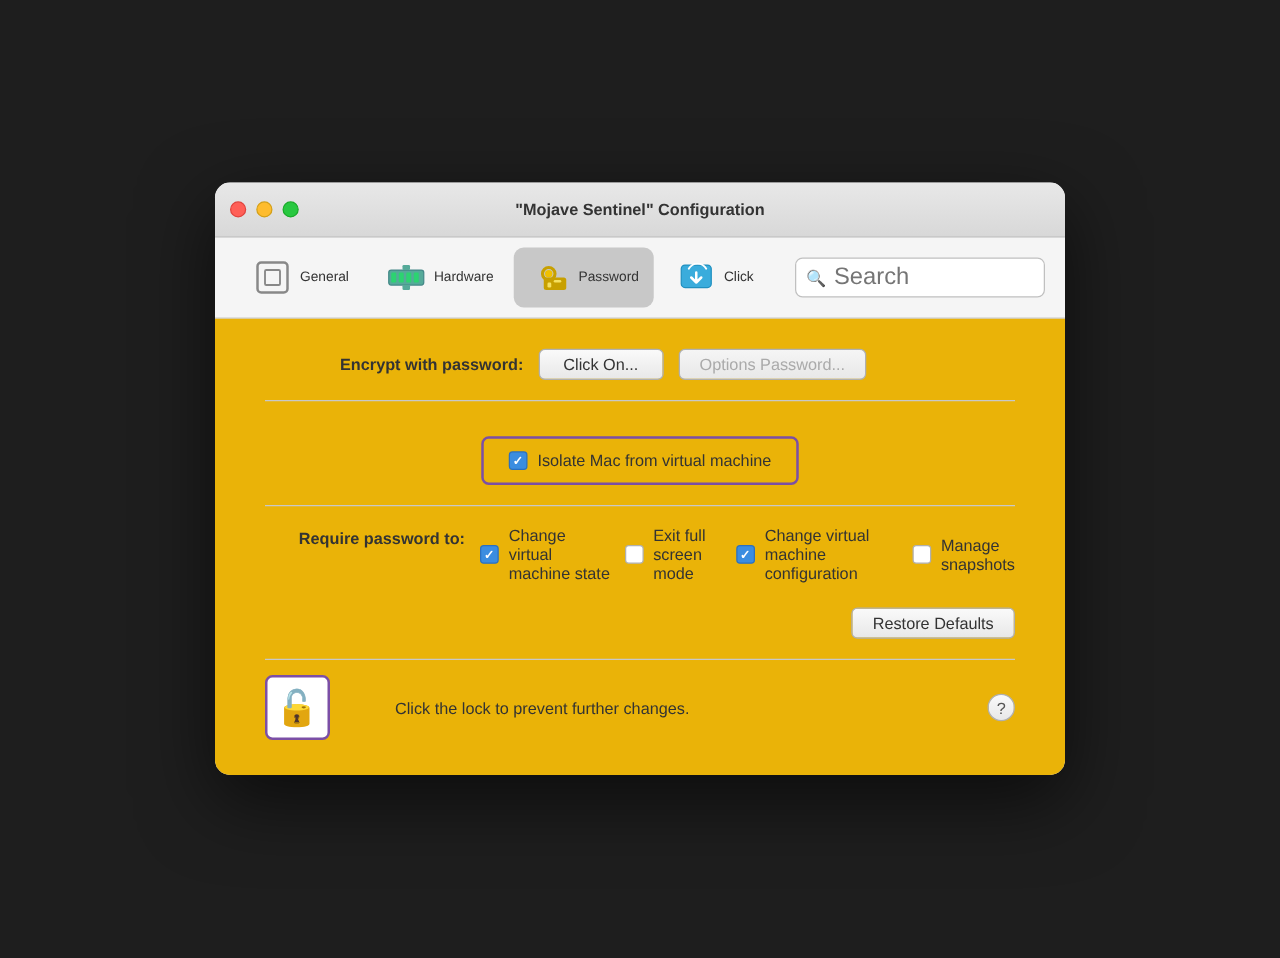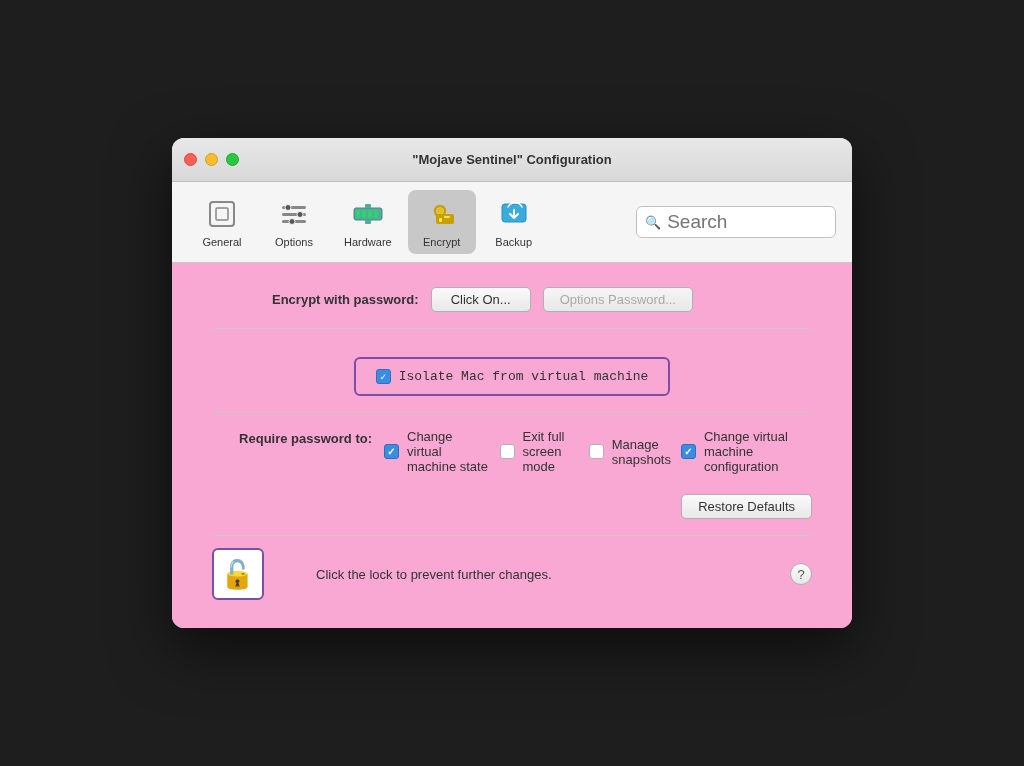--- a/index.html
+++ b/index.html
@@ -72,21 +72,21 @@
     }
 
     .toolbar-items {
       display: flex;
       gap: 4px;
       flex: 1;
     }
 
     .toolbar-item {
       display: flex;
-      flex-direction: column;
+      flex-direction: row;
       align-items: center;
       padding: 6px 12px;
       border-radius: 8px;
       cursor: pointer;
       gap: 4px;
       min-width: 68px;
     }
 
     .toolbar-item.active {
       background: #c8c8c8;
@@ -131,21 +131,21 @@
       outline: none;
       font-size: 19px;
       color: #0f766e;
       background: transparent;
       width: 100%;
     }
 
     
     .content {
       padding: 24px 40px;
-      background: #f9a8d4;
+      background: #eab308;
     }
 
     
     .encrypt-row {
       display: flex;
       align-items: center;
       gap: 12px;
       margin-bottom: 16px;
       padding-bottom: 16px;
       border-bottom: 1px solid #c8c8c8;
@@ -184,21 +184,20 @@
       justify-content: center;
     }
 
     .isolate-box {
       border: 2px solid #7b4fa6;
       border-radius: 6px;
       padding: 10px 20px;
       display: flex;
       align-items: center;
       gap: 8px;
-      font-family: Liberation Mono, monospace;
     }
 
     
     .require-section {
       margin-bottom: 20px;
     }
 
     .require-row {
       display: flex;
       align-items: flex-start;
@@ -329,33 +328,20 @@
       <div class="toolbar-item">
         <div class="toolbar-item-icon">
           <svg width="32" height="32" viewBox="0 0 32 32">
             <rect x="4" y="4" width="24" height="24" rx="3" fill="none" stroke="#888" stroke-width="2"></rect>
             <rect x="10" y="10" width="12" height="12" rx="1" fill="none" stroke="#888" stroke-width="1.5"></rect>
           </svg>
         </div>
         <span class="toolbar-item-label">General</span>
       </div>
 
-      <div class="toolbar-item">
-        <div class="toolbar-item-icon">
-          <svg width="32" height="32" viewBox="0 0 32 32">
-            <rect x="4" y="8" width="24" height="3" rx="1.5" fill="#888"></rect>
-            <rect x="4" y="15" width="24" height="3" rx="1.5" fill="#888"></rect>
-            <rect x="4" y="22" width="24" height="3" rx="1.5" fill="#888"></rect>
-            <circle cx="10" cy="9.5" r="3" fill="#555" stroke="#f5f5f5" stroke-width="1"></circle>
-            <circle cx="22" cy="16.5" r="3" fill="#555" stroke="#f5f5f5" stroke-width="1"></circle>
-            <circle cx="14" cy="23.5" r="3" fill="#555" stroke="#f5f5f5" stroke-width="1"></circle>
-          </svg>
-        </div>
-        <span class="toolbar-item-label">Options</span>
-      </div>
 
       <div class="toolbar-item">
         <div class="toolbar-item-icon">
           <svg width="32" height="32" viewBox="0 0 32 32">
             <rect x="2" y="10" width="28" height="12" rx="2" fill="#5a9" stroke="#488" stroke-width="1"></rect>
             <rect x="4" y="12" width="4" height="8" rx="1" fill="#2d6" opacity="0.8"></rect>
             <rect x="10" y="12" width="4" height="8" rx="1" fill="#2d6" opacity="0.8"></rect>
             <rect x="16" y="12" width="4" height="8" rx="1" fill="#2d6" opacity="0.8"></rect>
             <rect x="22" y="12" width="4" height="8" rx="1" fill="#2d6" opacity="0.8"></rect>
             <rect x="13" y="6" width="6" height="4" rx="1" fill="#5a9"></rect>
@@ -368,32 +354,32 @@
       <div class="toolbar-item active">
         <div class="toolbar-item-icon">
           <svg width="32" height="32" viewBox="0 0 32 32">
             <ellipse cx="14" cy="13" rx="5" ry="5" fill="none" stroke="#c8a000" stroke-width="2.5"></ellipse>
             <circle cx="14" cy="13" r="3" fill="#f0c000"></circle>
             <rect x="10" y="16" width="18" height="10" rx="2" fill="#c8a000"></rect>
             <rect x="13" y="20" width="3" height="4" rx="1" fill="#f5e060"></rect>
             <rect x="18" y="18" width="6" height="2" rx="1" fill="#f5e060"></rect>
           </svg>
         </div>
-        <span class="toolbar-item-label">Encrypt</span>
+        <span class="toolbar-item-label">Password</span>
       </div>
 
       <div class="toolbar-item">
         <div class="toolbar-item-icon">
           <svg width="32" height="32" viewBox="0 0 32 32">
             <rect x="4" y="6" width="24" height="18" rx="3" fill="#3aacdc" stroke="#2090c0" stroke-width="1"></rect>
             <path d="M16 12 L16 20 M12 16 L16 20 L20 16" stroke="white" stroke-width="2" fill="none" stroke-linecap="round" stroke-linejoin="round"></path>
             <path d="M10 9 A8 8 0 0 1 24 9" stroke="white" stroke-width="1.5" fill="none" stroke-linecap="round"></path>
           </svg>
         </div>
-        <span class="toolbar-item-label">Backup</span>
+        <span class="toolbar-item-label">Click</span>
       </div>
     </div>
 
     <div class="toolbar-search">
       <div class="search-box">
         <span class="search-icon-svg">🔍</span>
         <input class="search-input" type="text" placeholder="Search" style="">
       </div>
     </div>
   </div>
@@ -422,28 +408,28 @@
             <div class="mac-checkbox checked"></div>
             <span class="checkbox-label">Change virtual machine state</span>
           </div>
 
           <div class="checkbox-row">
             <div class="mac-checkbox"></div>
             <span class="checkbox-label">Exit full screen mode</span>
           </div>
 
           <div class="checkbox-row">
+            <div class="mac-checkbox checked"></div>
+            <span class="checkbox-label">Change virtual machine configuration</span>
+          </div>
+
+          <div class="checkbox-row">
             <div class="mac-checkbox"></div>
             <span class="checkbox-label">Manage snapshots</span>
           </div>
-
-          <div class="checkbox-row">
-            <div class="mac-checkbox checked"></div>
-            <span class="checkbox-label">Change virtual machine configuration</span>
-          </div>
         </div>
       </div>
     </div>
 
     <div class="restore-row">
       <button class="mac-button">Restore Defaults</button>
     </div>
 
     <div class="lock-bar">
       <div class="lock-icon-box">

